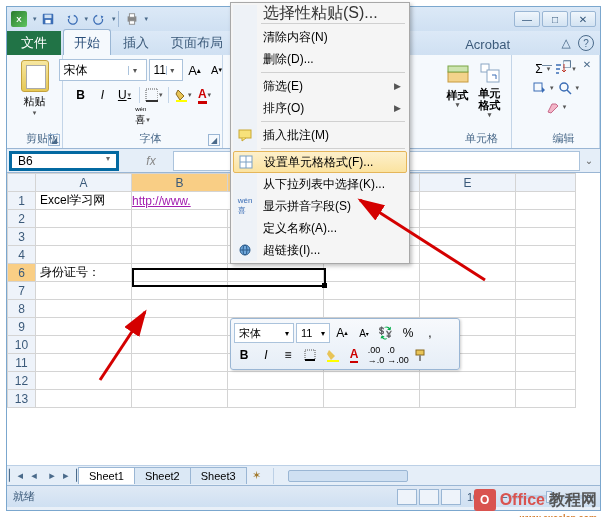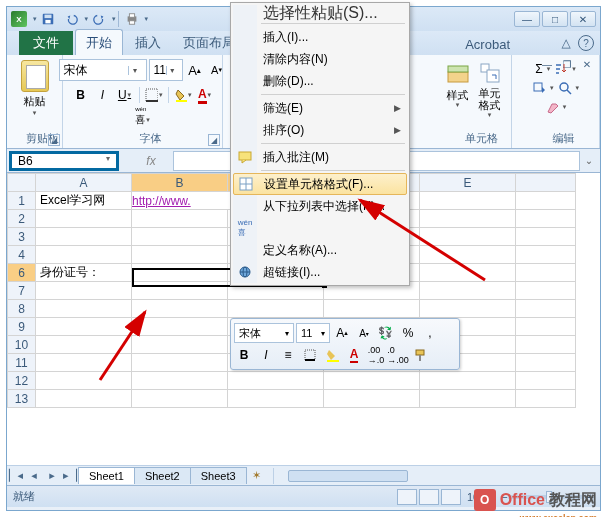--- a/index.html
+++ b/index.html
@@ -11,21 +11,21 @@
     .qat { height: 24px; background: linear-gradient(#dce9f7,#cfe0f2); display: flex; align-items: center; padding: 0 4px; }
     .qat .excel-icon { width: 16px; height: 16px; background: linear-gradient(135deg,#2a7b2e,#5fc45f); border-radius: 2px; display: flex; align-items: center; justify-content: center; color: #fff; font-size: 8px; font-weight: bold; margin-right: 6px; }
     .qat-btn { width: 22px; height: 20px; display: flex; align-items: center; justify-content: center; margin-right: 2px; }
     .qat-btn svg { width: 14px; height: 14px; }
     .qat-sep { width: 1px; height: 16px; background: #a0b9d6; margin: 0 2px; }
     .qat-drop { font-size: 7px; color: #4a6a8a; }
     .winbtns { margin-left: auto; display: flex; gap: 2px; }
     .winbtn { width: 26px; height: 16px; border: 1px solid #9ab6d4; background: linear-gradient(#f0f6fc,#d3e3f2); border-radius: 2px; display: flex; align-items: center; justify-content: center; font-size: 10px; color: #34567a; }
     
     
-    .ribbon-tabs { height: 24px; background: linear-gradient(#dce9f7,#cfe0f2); display: flex; align-items: flex-end; padding-left: 12px; position: relative; text-align: right; }
+    .ribbon-tabs { height: 24px; background: linear-gradient(#dce9f7,#cfe0f2); display: flex; align-items: flex-end; padding-left: 0; position: relative; text-align: right; }
     .file-tab { background: #217346; color: #fff; height: 24px; padding: 0 14px; display: flex; align-items: center; font-size: 13px; }
     .tab { padding: 4px 10px 3px; font-size: 13px; color: #3b5a7a; margin-left: 2px; }
     .tab.active { background: #f5f9fd; border: 1px solid #9ab6d4; border-bottom: none; border-radius: 3px 3px 0 0; color: #2a4e7a; }
     .ribbon-help { position: absolute; right: 6px; top: 4px; display: flex; gap: 4px; align-items: center; }
     .ribbon-help span { width: 16px; height: 16px; display: flex; align-items: center; justify-content: center; font-size: 12px; color: #4a6a8a; border-radius: 50%; }
     .ribbon-help .help { border: 1px solid #4a6a8a; font-size: 10px; }
     .ribbon-help .minrib { }
     
     
     .ribbon { height: 94px; background: #f5f9fd; border-bottom: 1px solid #9ab6d4; display: flex; position: relative; }
@@ -43,21 +43,21 @@
     .font-row { display: flex; align-items: center; gap: 2px; margin-bottom: 3px; height: 22px; }
     .font-sel { height: 22px; border: 1px solid #abc3dc; background: #fff; font-size: 12px; padding: 0 4px; display: flex; align-items: center; }
     .font-sel.name { width: 88px; }
     .font-sel.size { width: 34px; }
     .font-dd { width: 14px; border-left: 1px solid #abc3dc; text-align: center; font-size: 8px; color: #555; margin-left: auto; }
     .mini-btn { width: 20px; height: 18px; border: 1px solid transparent; display: flex; align-items: center; justify-content: center; font-size: 12px; }
     .mini-btn.drop::after { content:'▾'; font-size: 7px; margin-left: 1px; color: #555; }
     .mini-sep { width: 1px; height: 16px; background: #c3d5e8; margin: 0 2px; }
     
     .fmt-group { width: 76px; }
-    .fmt-big { width: 32px; height: 58px; display: flex; flex-direction: column; align-items: center; justify-content: flex-start; padding-top: 2px; }
+    .fmt-big { width: 32px; height: 58px; display: flex; flex-direction: column; align-items: center; justify-content: flex-start; padding-top: 2px; font-weight: bold; }
     .fmt-big .ficon { width: 26px; height: 26px; display: flex; align-items: center; justify-content: center; }
     .fmt-big .flabel { font-size: 11px; text-align: center; margin-top: 2px; line-height: 12px; }
     .fmt-row { display: flex; }
     
     .edit-group { width: 88px; }
     .edit-row { display: flex; align-items: center; height: 19px; gap: 4px; }
     
     
     .inner-winbtns { position: absolute; right: 4px; top: 2px; display: flex; gap: 2px; }
     .inner-winbtn { width: 18px; height: 14px; display: flex; align-items: center; justify-content: center; font-size: 10px; color: #4a6a8a; }
@@ -476,23 +476,20 @@
   </div>
 </div>
 
 <div class="ctx">
   <div class="iconcol"></div>
   <div class="ctx-item trunc">
       <span>选择性粘贴(S)...</span>
     </div>
   <div class="ctx-sep"></div>
   <div class="ctx-item">
-      <span>插入(I)...</span>
-    </div>
-  <div class="ctx-item">
       <span>清除内容(N)</span>
     </div>
   <div class="ctx-item">
       <span>删除(D)...</span>
     </div>
   <div class="ctx-sep"></div>
   <div class="ctx-item">
       <span>筛选(E)</span>
       <span class="arrow">▶</span>
     </div>
@@ -519,20 +516,21 @@
           <line x1="7" y1="1" x2="7" y2="13" stroke="#7aa0c4"></line>
         </svg>
     </span>
     <span>设置单元格格式(F)...</span>
   </div>
   <div class="ctx-item">
       <span>从下拉列表中选择(K)...</span>
     </div>
   <div class="ctx-item">
     <span class="iicon" style="font-size:8px;color:#3b6db5">wén<br>喜</span>
+    <span>显示拼音字段(S)</span>
   </div>
   <div class="ctx-item">
       <span>定义名称(A)...</span>
     </div>
   <div class="ctx-item">
     <span class="iicon">
       <svg width="14" height="14">
           <circle cx="7" cy="7" r="5" fill="#6fa8dc" stroke="#2a5a8a"></circle>
           <ellipse cx="7" cy="7" rx="2" ry="5" fill="none" stroke="#2a5a8a"></ellipse>
           <line x1="2" y1="7" x2="12" y2="7" stroke="#2a5a8a"></line>

